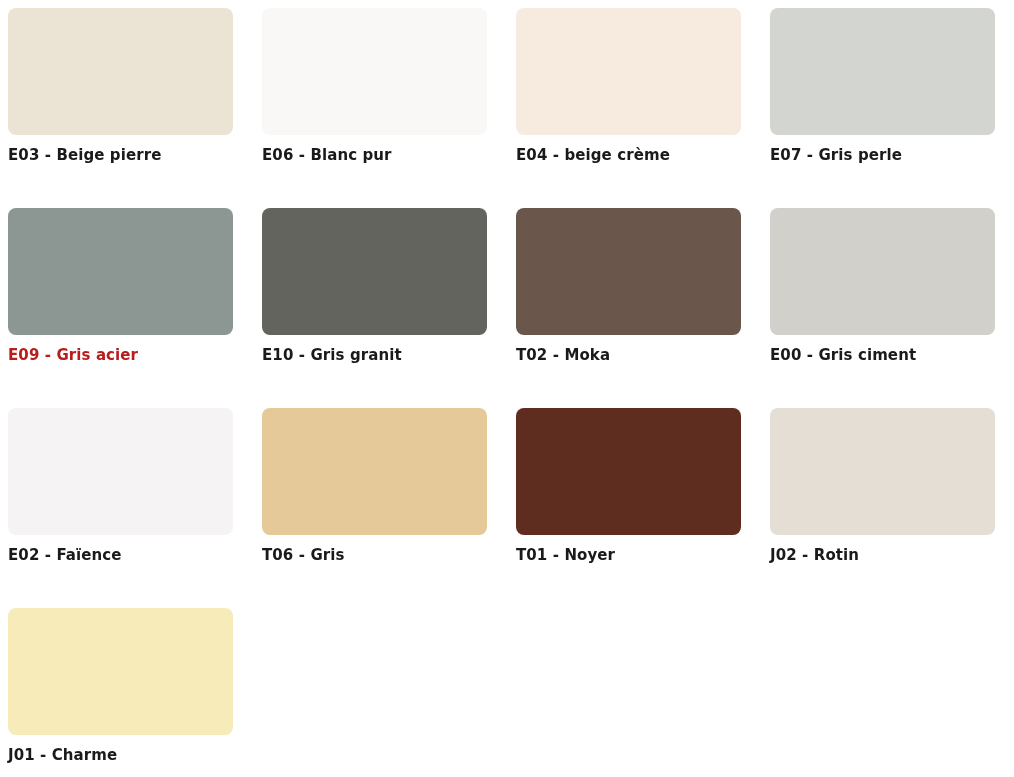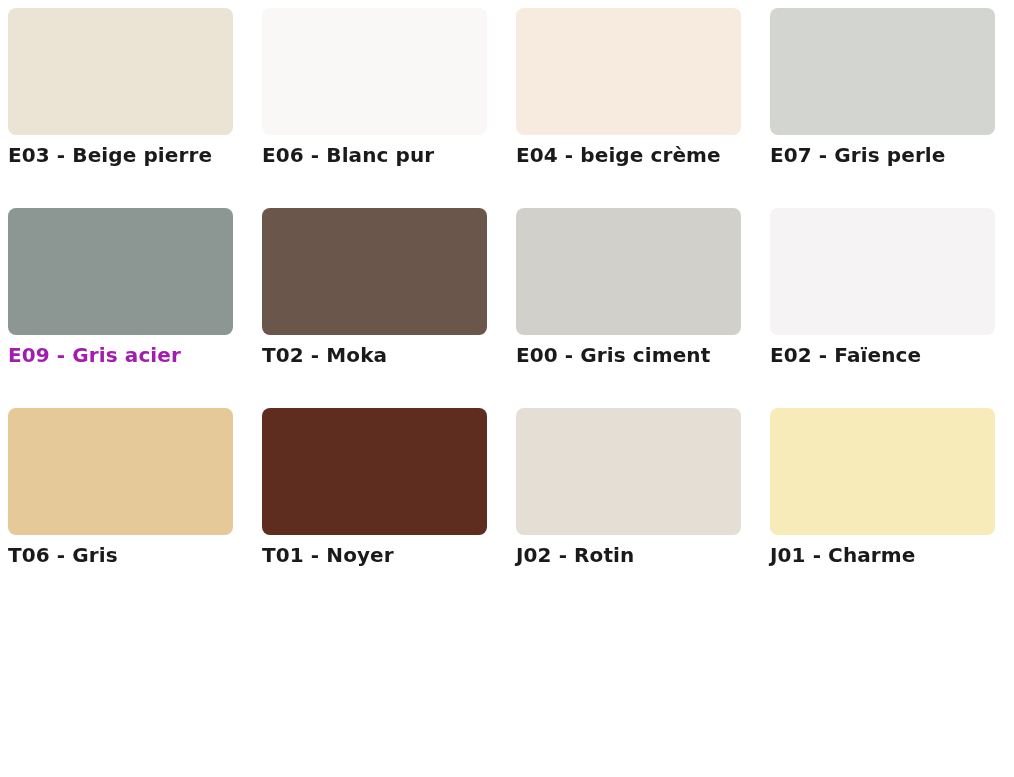--- a/index.html
+++ b/index.html
@@ -34,30 +34,30 @@
 
   .swatch-chip {
     width: 225px;
     height: 127px;
     border-radius: 8px;
     flex: none;
   }
 
   .swatch-label {
     margin-top: 11px;
-    font-size: 20px;
+    font-size: 15px;
     font-weight: bold;
     line-height: 18px;
     letter-spacing: 0.1px;
     color: #1a1a1a;
     white-space: nowrap;
   }
 
   .swatch-cell.is-selected .swatch-label {
-    color: #a21caf;
+    color: #b91c1c;
   }
 </style>
 </head>
 <body>
 
 <div id="swatch-grid">
     <div class="swatch-cell">
       <div class="swatch-chip" style="background-color: rgb(235, 227, 212);"></div>
       <div class="swatch-label">E03 - Beige pierre</div>
     </div>
@@ -69,20 +69,24 @@
       <div class="swatch-chip" style="background-color: rgb(247, 235, 223);"></div>
       <div class="swatch-label">E04 - beige crème</div>
     </div>
     <div class="swatch-cell">
       <div class="swatch-chip" style="background-color: rgb(211, 214, 208);"></div>
       <div class="swatch-label">E07 - Gris perle</div>
     </div>
     <div class="swatch-cell is-selected">
       <div class="swatch-chip" style="background-color: rgb(140, 150, 147);"></div>
       <div class="swatch-label">E09 - Gris acier</div>
+    </div>
+    <div class="swatch-cell">
+      <div class="swatch-chip" style="background-color: rgb(99, 100, 94);"></div>
+      <div class="swatch-label">E10 - Gris granit</div>
     </div>
     <div class="swatch-cell">
       <div class="swatch-chip" style="background-color: rgb(106, 86, 74);"></div>
       <div class="swatch-label">T02 - Moka</div>
     </div>
     <div class="swatch-cell">
       <div class="swatch-chip" style="background-color: rgb(210, 208, 202);"></div>
       <div class="swatch-label">E00 - Gris ciment</div>
     </div>
     <div class="swatch-cell">

